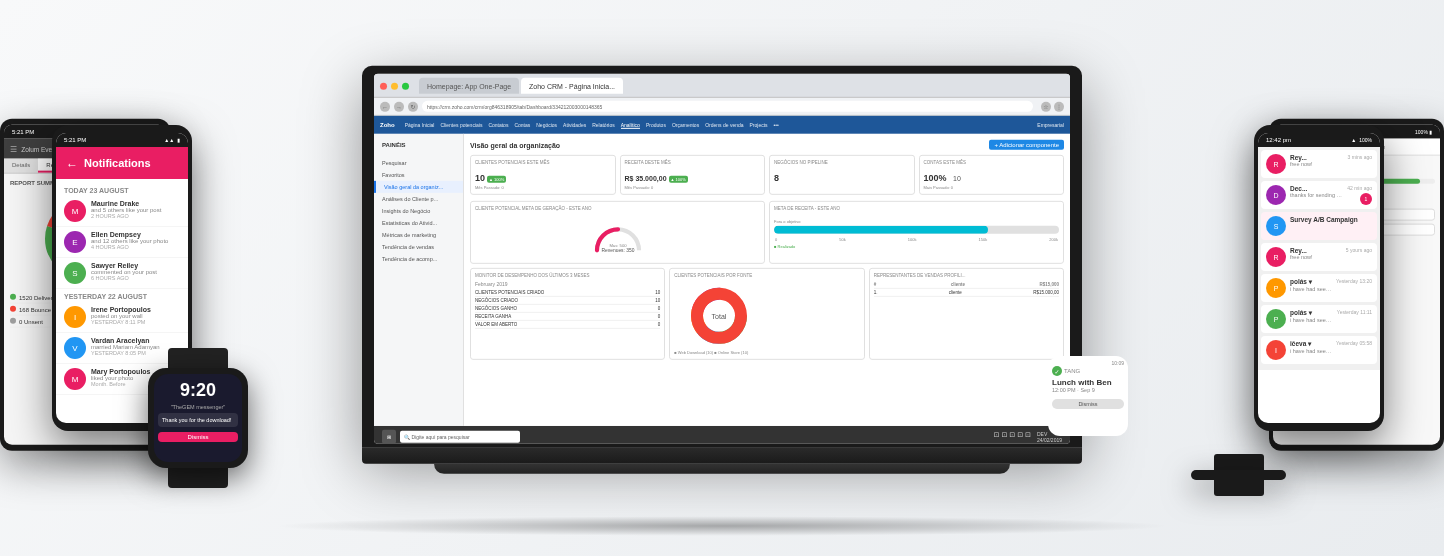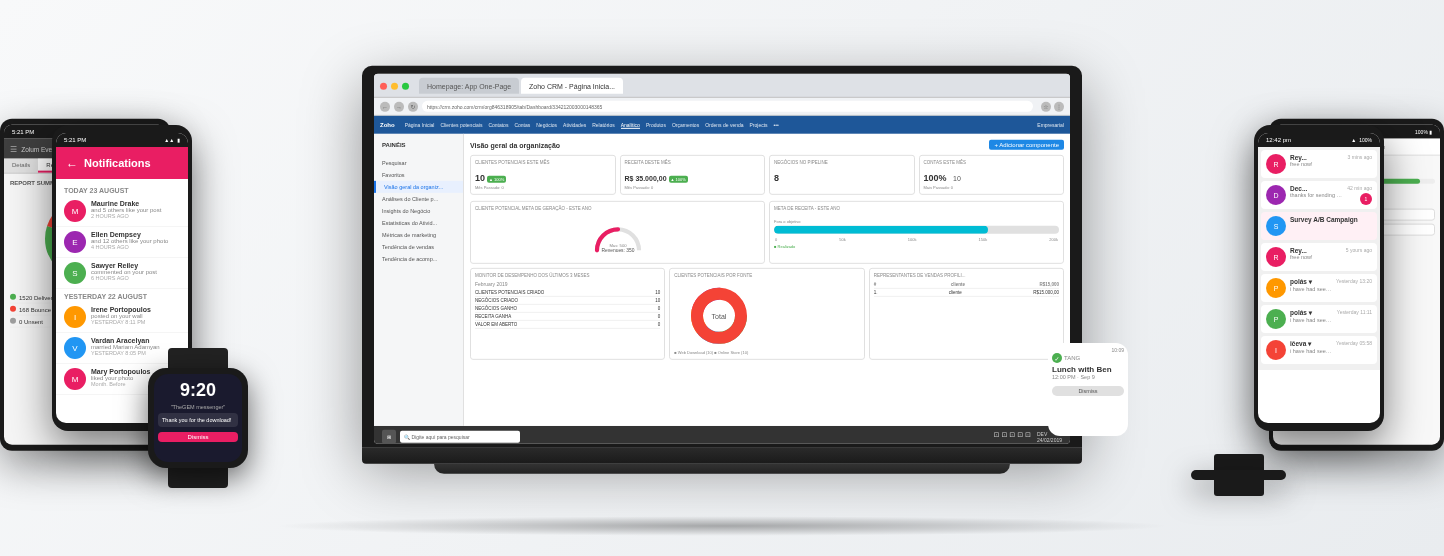--- a/index.html
+++ b/index.html
@@ -777,21 +777,21 @@
       background: #1a1a1a;
       border-radius: 16px;
       padding: 5px;
       box-shadow: 0 10px 30px rgba(0,0,0,0.6);
     }
 
     .watch-right .watch-screen {
       background: #fff;
       border-radius: 12px;
       width: 80px;
-      height: 93px;
+      height: 80px;
       overflow: hidden;
       padding: 4px;
     }
 
     .watch-lunch-header {
       display: flex;
       align-items: center;
       gap: 2px;
       margin-bottom: 2px;
     }

